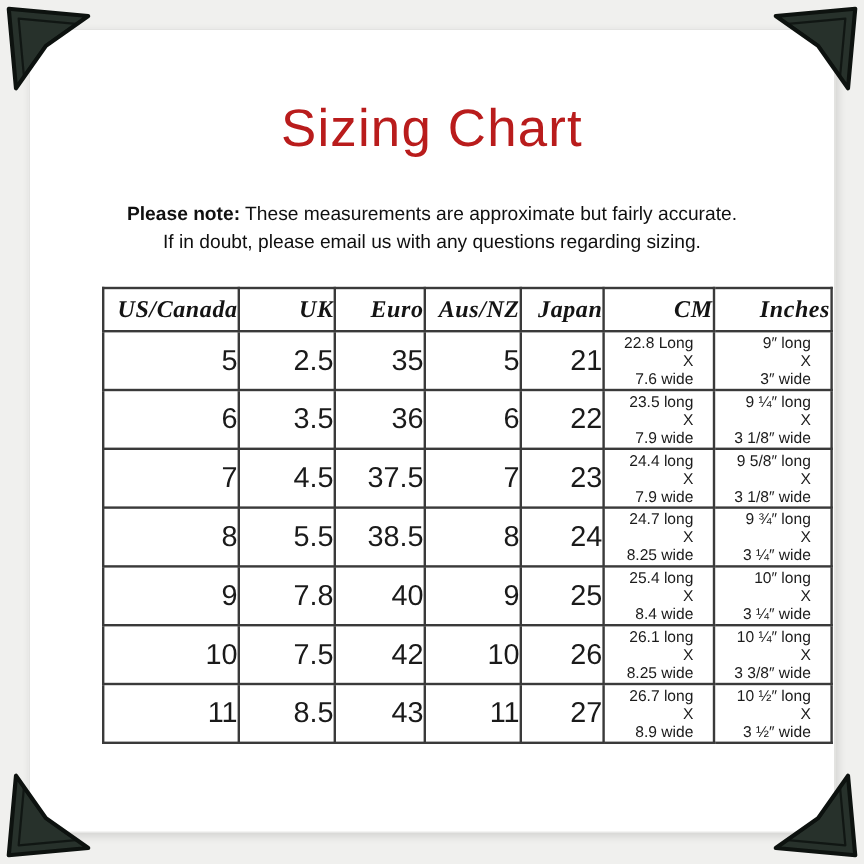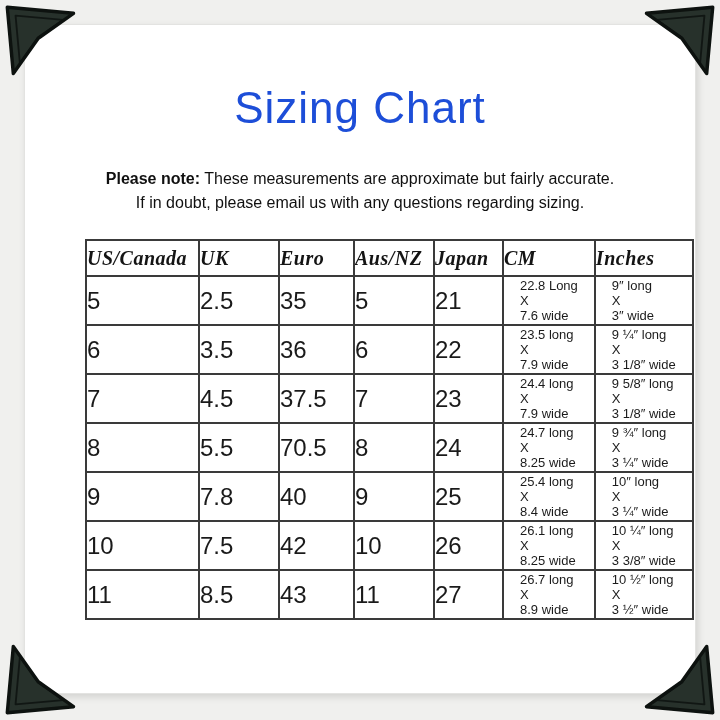--- a/index.html
+++ b/index.html
@@ -29,41 +29,41 @@
     box-shadow:2px 3px 7px rgba(0,0,0,0.13);
   }
   .title{
     margin:0;
     position:absolute;
     top:58px;left:0;right:0;
     text-align:center;
     font-size:44px;
     font-weight:400;
     letter-spacing:1px;
-    color:#1d4ed8;
+    color:#b91c1c;
   }
   .note{
     position:absolute;
     top:126px;left:76px;right:76px;
     text-align:center;
     font-size:16px;
     line-height:1.5;
     color:#101010;
   }
   .note b{font-weight:700;}
   .sizing-table{
     position:absolute;
     left:60px;top:214px;
     border-collapse:collapse;
     table-layout:fixed;
     background:#fff;
   }
   .sizing-table th,.sizing-table td{
     border:2px solid var(--border);
-    text-align:left;
+    text-align:right;
     vertical-align:middle;
     padding:0;
     overflow:hidden;
   }
   .sizing-table th{
     height:36px;
     font-family:"Liberation Serif", serif;
     font-style:italic;
     font-weight:600;
     font-size:20px;
@@ -172,21 +172,21 @@
           </td>
           <td class="col-inches multi">
             <div class="line">9 5/8″ long</div>
             <div class="line">X</div>
             <div class="line">3 1/8″ wide</div>
           </td>
         </tr>
         <tr>
           <td class="col-us num">8</td>
           <td class="col-uk num">5.5</td>
-          <td class="col-euro num">70.5</td>
+          <td class="col-euro num">38.5</td>
           <td class="col-aus num">8</td>
           <td class="col-japan num">24</td>
           <td class="col-cm multi">
             <div class="line">24.7 long</div>
             <div class="line">X</div>
             <div class="line">8.25 wide</div>
           </td>
           <td class="col-inches multi">
             <div class="line">9 ¾″ long</div>
             <div class="line">X</div>

